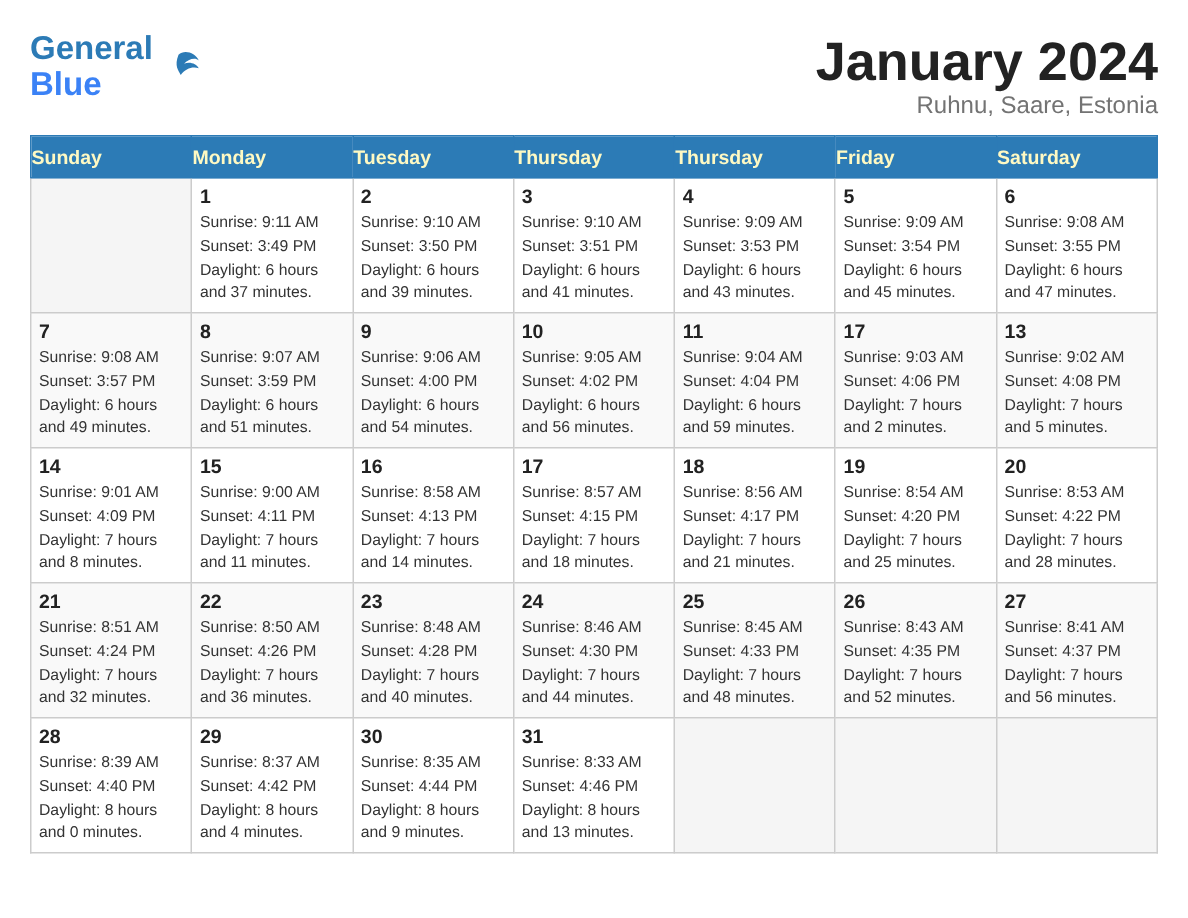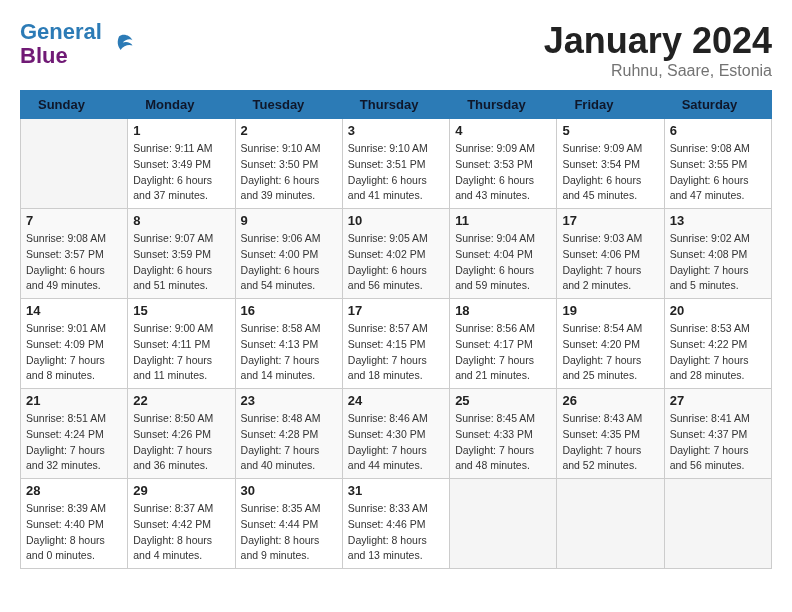--- a/index.html
+++ b/index.html
@@ -46,22 +46,22 @@
       font-size: 16px;
       color: #737373;
     }
     table {
       width: 100%;
       border-collapse: collapse;
       font-size: 11px;
     }
     thead tr th {
       background: #2c7bb6;
-      color: #0f172a;
-      padding: 6px 17px;
+      color: #fef9c3;
+      padding: 6px 0;
       text-align: left;
       font-size: 13px;
       font-weight: bold;
       border: 1px solid #2c7bb6;
     }
     tbody tr td {
       border: 1px solid #ccc;
       vertical-align: top;
       padding: 4px 5px;
       min-height: 80px;
@@ -94,21 +94,21 @@
   </style>
 </head>
 <body>
 
 <div class="header">
   <div class="logo">
     <div>
       <div style="display:flex;align-items:center;">
         <div class="logo-text">
           <span>General</span><br>
-          <span style="color:#701a75;">Blue</span>
+          <span style="color:#3b82f6;">Blue</span>
         </div>
         <svg class="logo-bird" viewBox="0 0 40 40">
           <path d="M20 10 C25 5, 35 8, 38 15 C35 12, 28 14, 25 18 C30 16, 36 18, 38 22 C33 20, 26 22, 22 28 C20 24, 16 20, 20 10Z" fill="#2c7bb6"></path>
         </svg>
       </div>
     </div>
   </div>
   <div class="title-block">
     <div class="month-title">January 2024</div>
     <div class="location">Ruhnu, Saare, Estonia</div>

